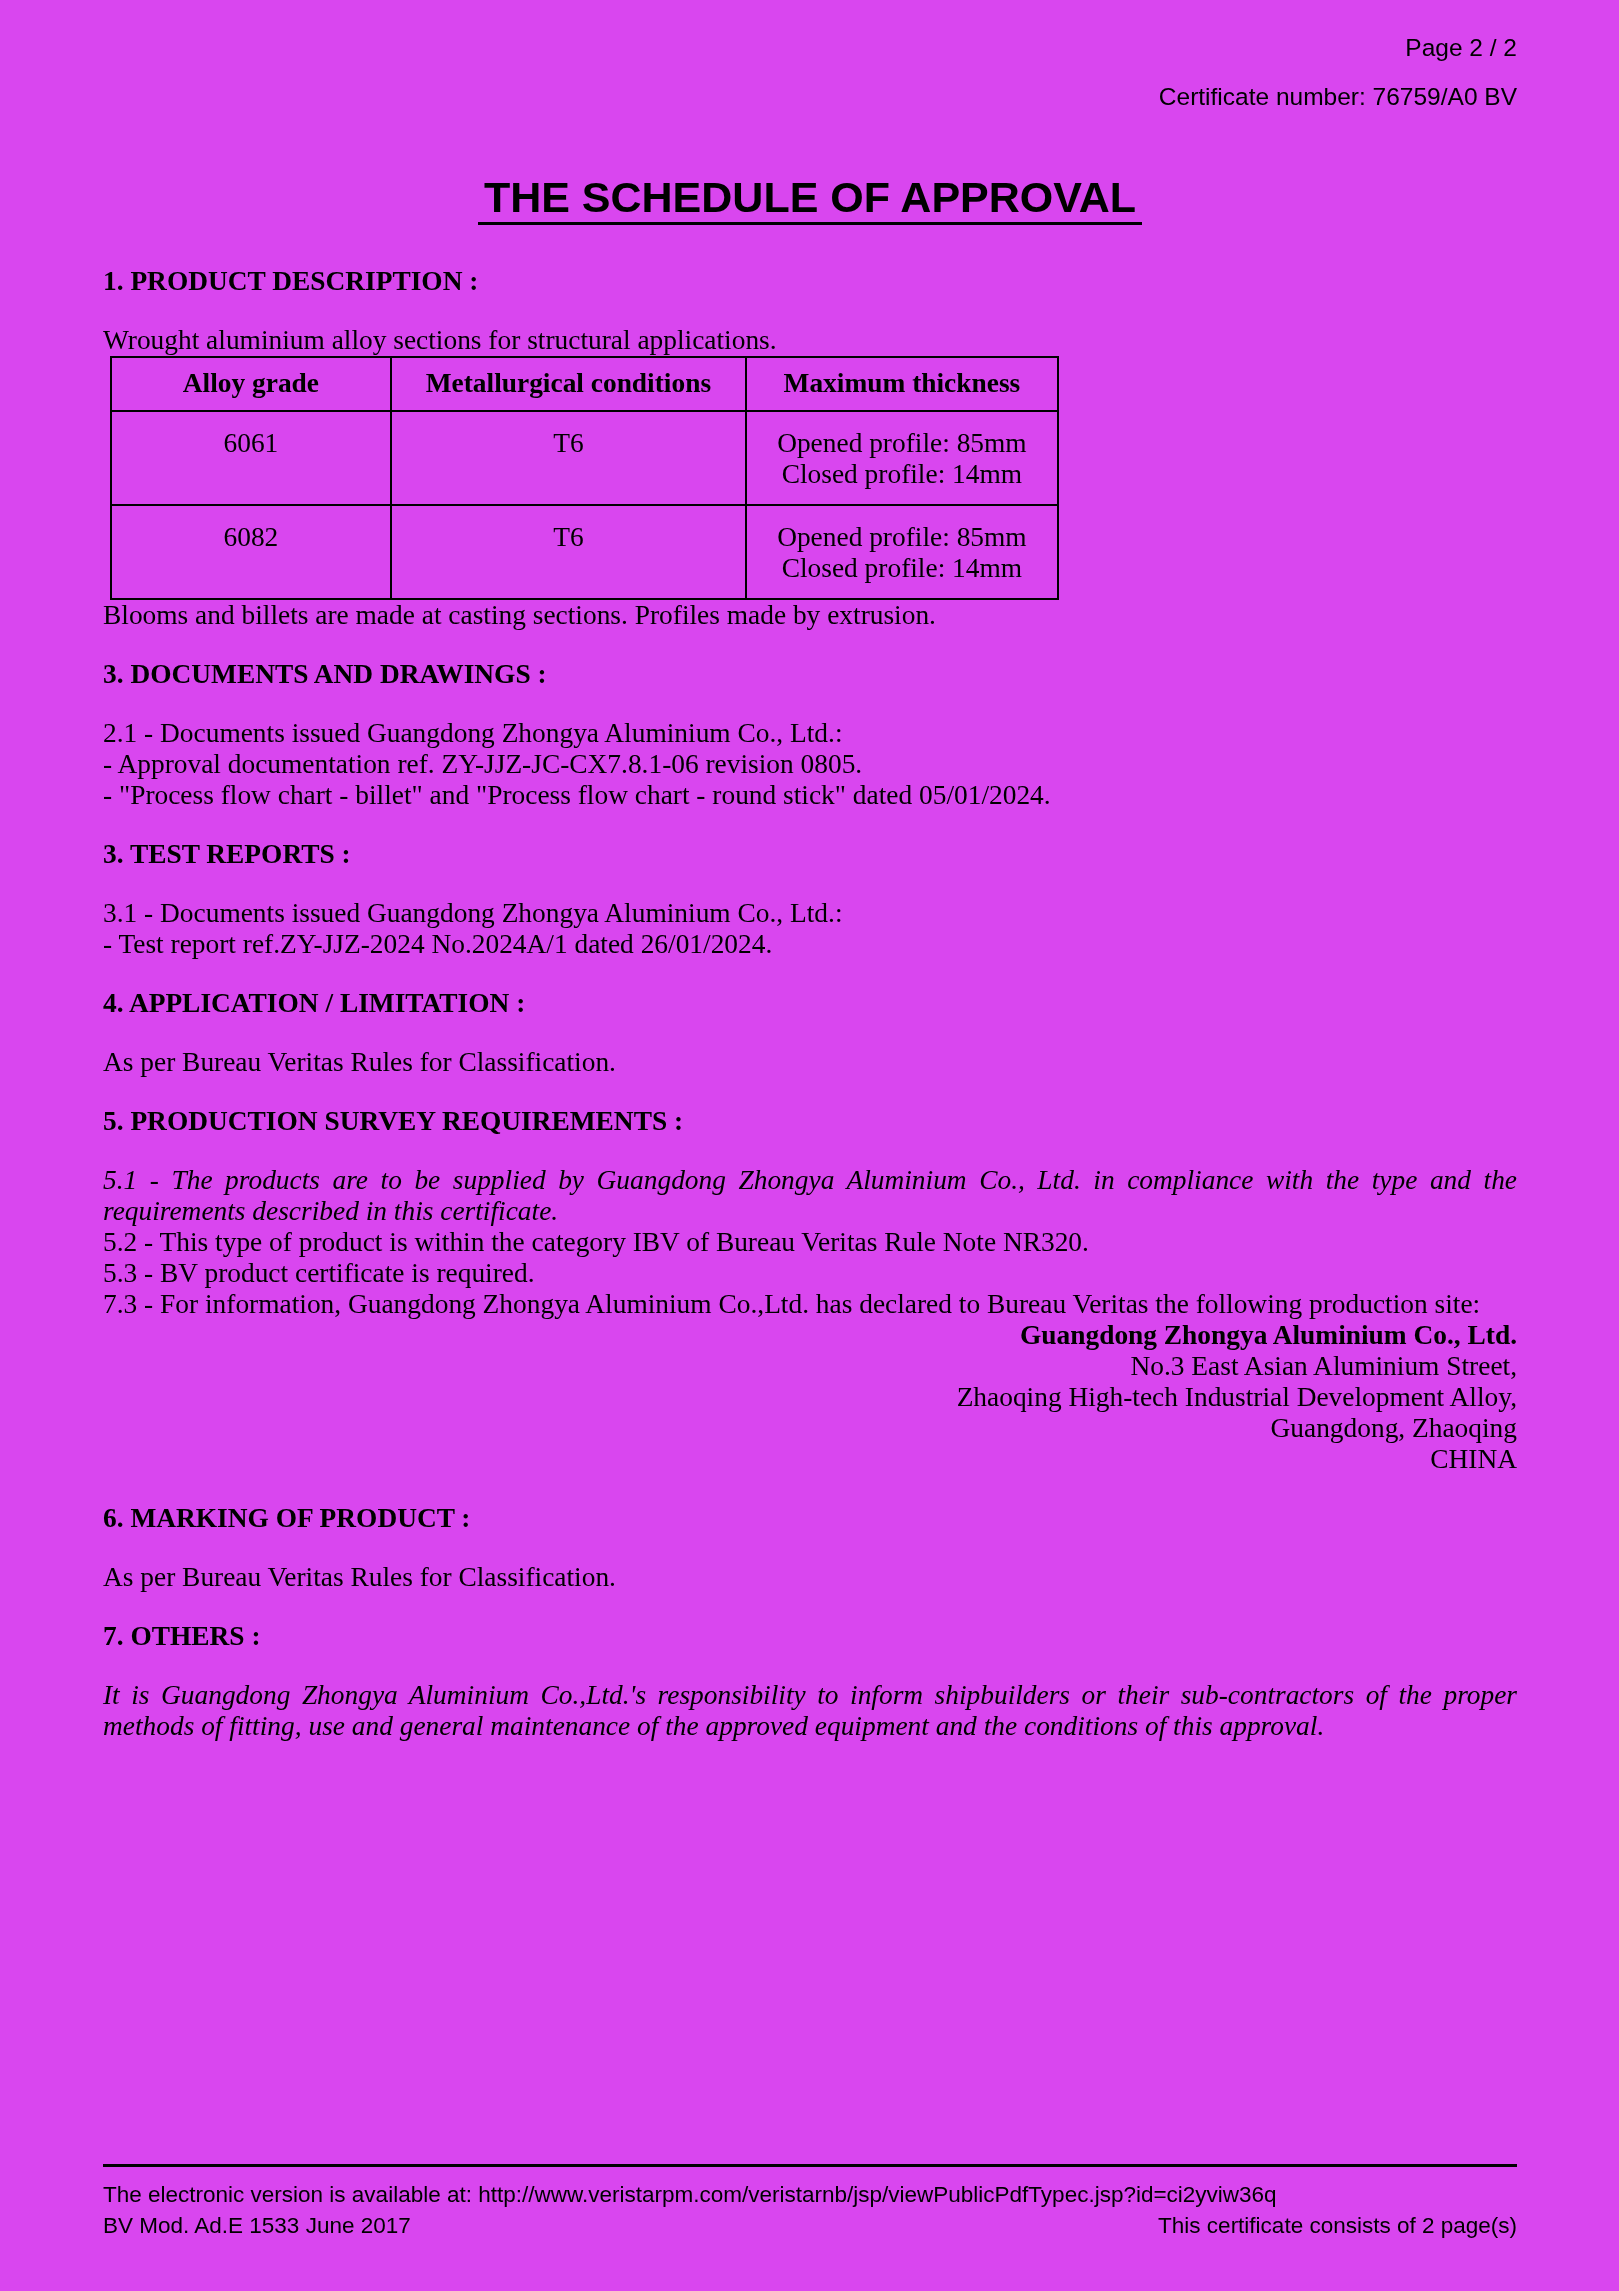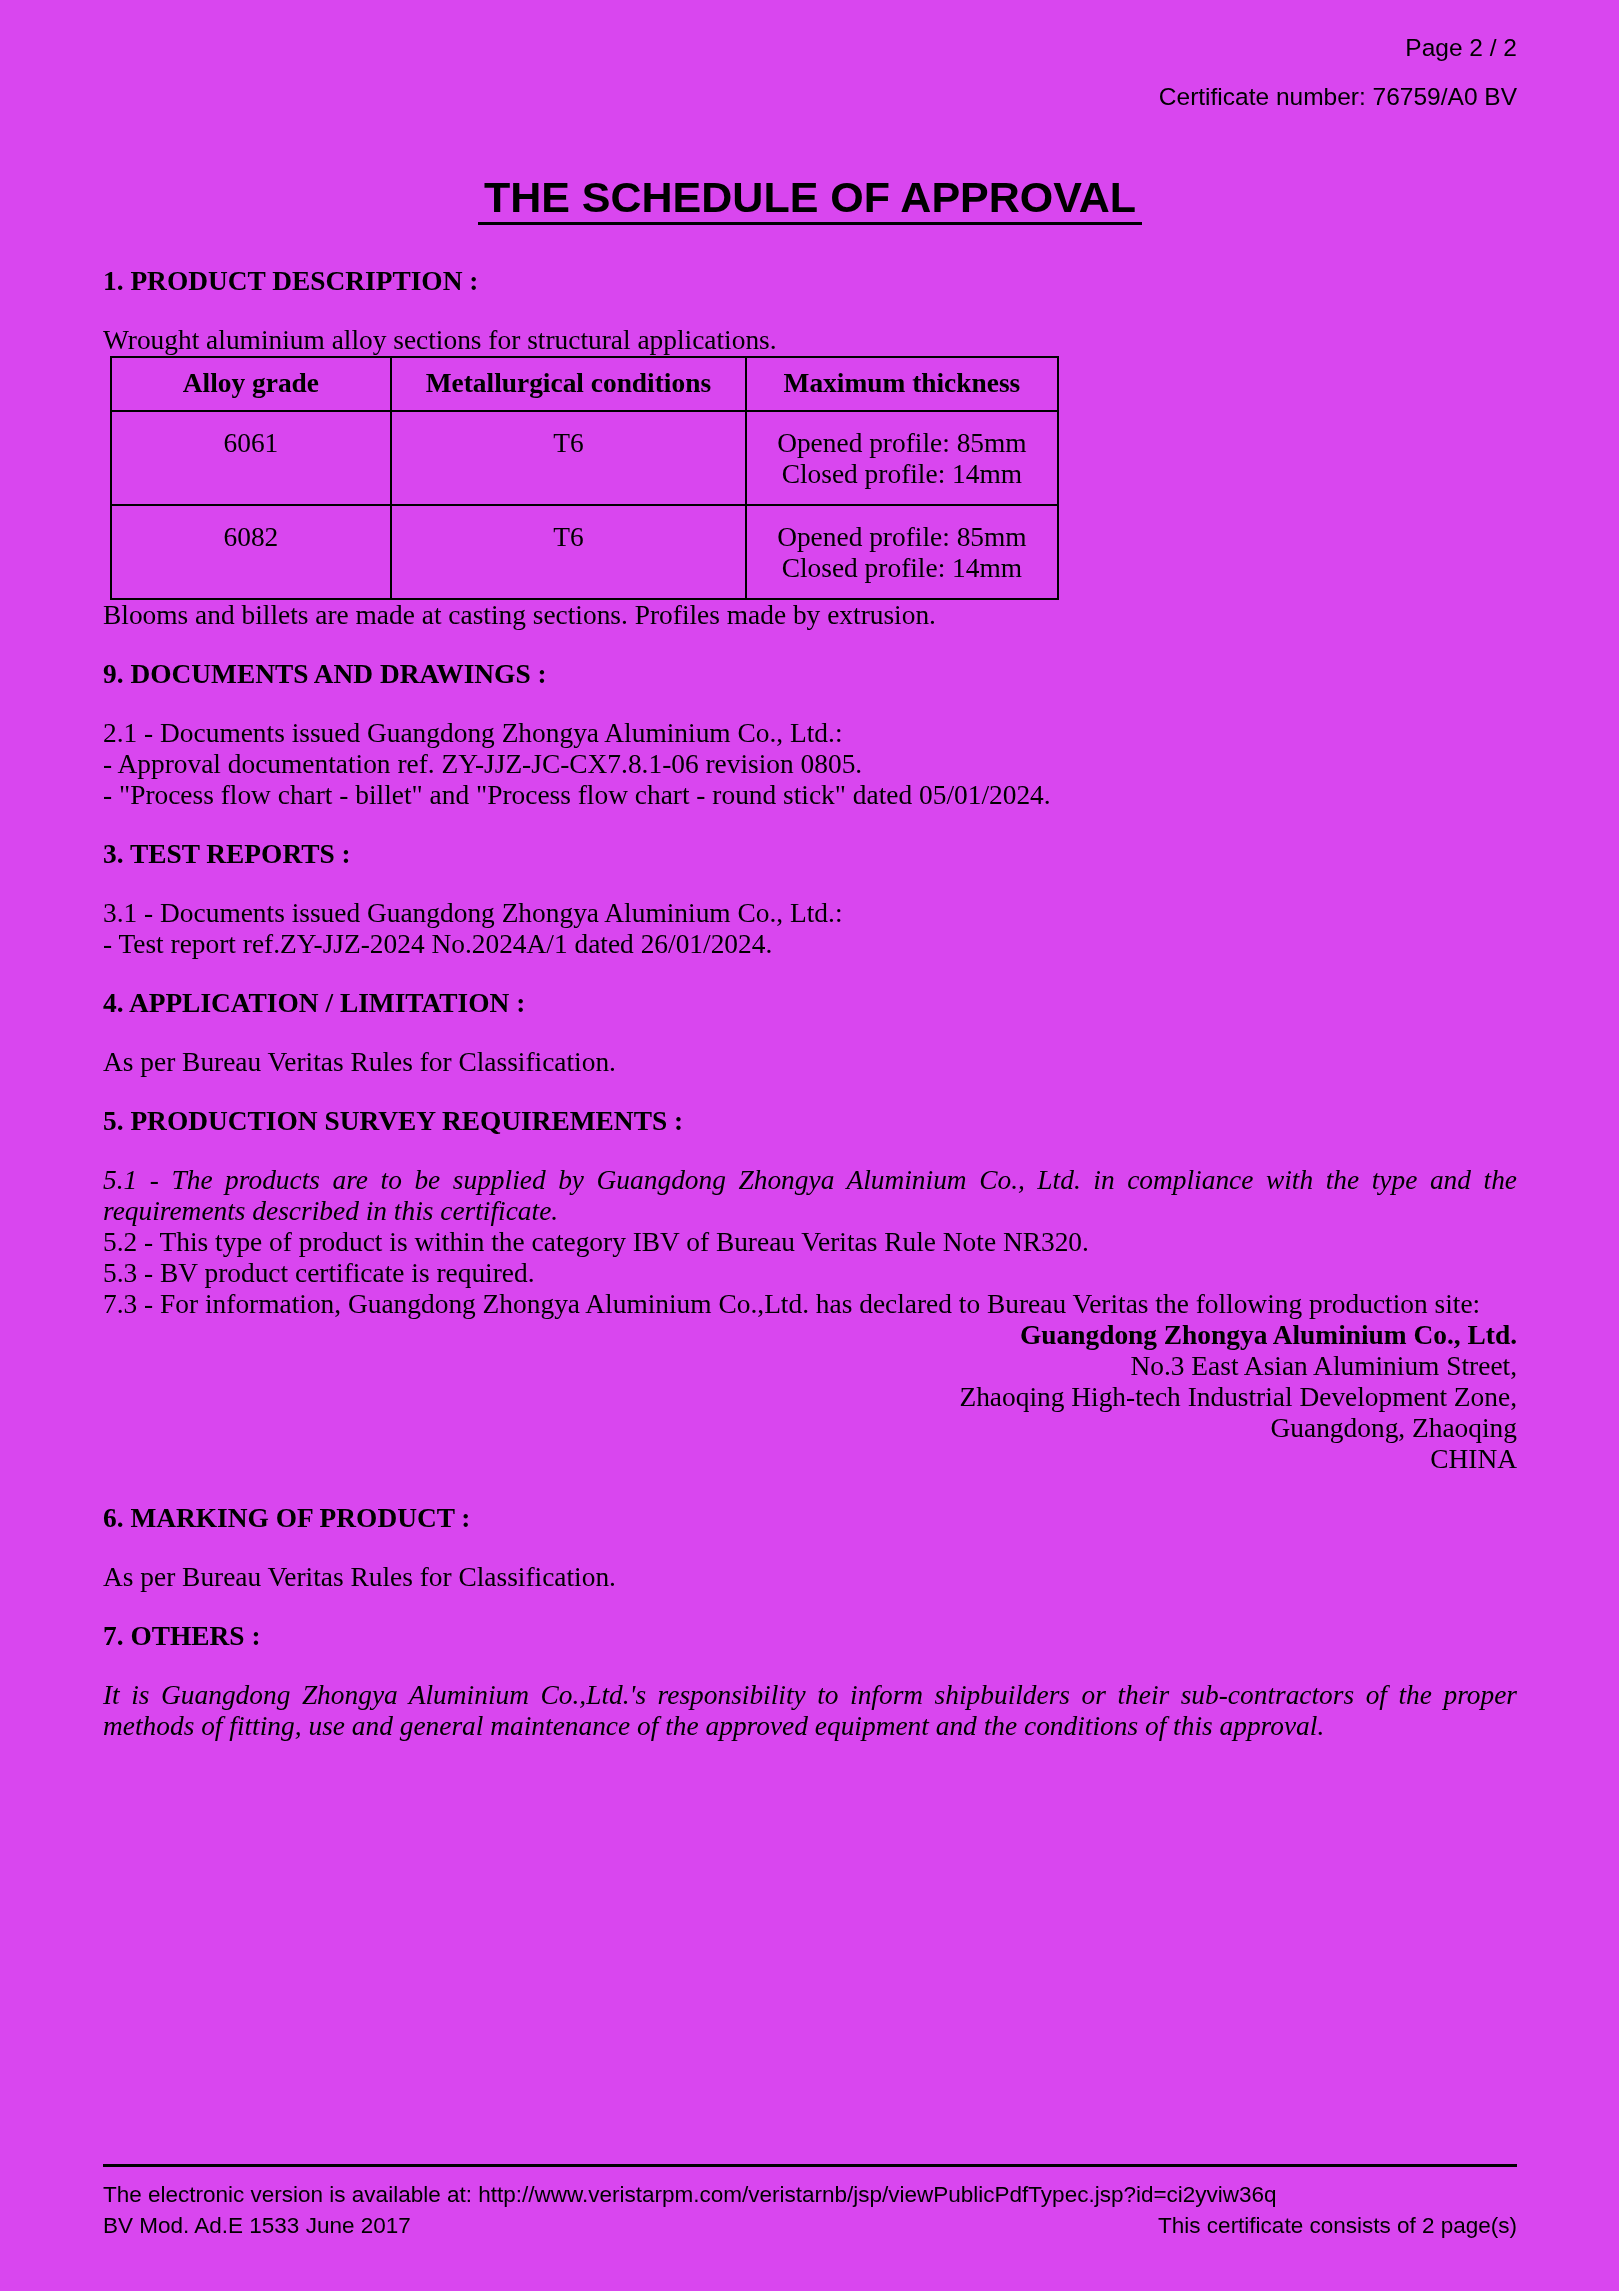--- a/index.html
+++ b/index.html
@@ -140,21 +140,21 @@
         <td>T6</td>
         <td>
           <div>Opened profile: 85mm</div>
           <div>Closed profile: 14mm</div>
         </td>
       </tr>
     </tbody>
       </table>
     <div class="mt0">Blooms and billets are made at casting sections. Profiles made by extrusion.</div>
 
-    <div class="h std">9. DOCUMENTS AND DRAWINGS :</div>
+    <div class="h std">3. DOCUMENTS AND DRAWINGS :</div>
     <div class="mt29">
       <div>2.1 - Documents issued Guangdong Zhongya Aluminium Co., Ltd.:</div>
       <div>- Approval documentation ref. ZY-JJZ-JC-CX7.8.1-06 revision 0805.</div>
       <div>- "Process flow chart - billet" and "Process flow chart - round stick" dated 05/01/2024.</div>
     </div>
 
     <div class="h std">3. TEST REPORTS :</div>
     <div class="mt29">
       <div>3.1 - Documents issued Guangdong Zhongya Aluminium Co., Ltd.:</div>
       <div>- Test report ref.ZY-JJZ-2024 No.2024A/1 dated 26/01/2024.</div>
@@ -164,21 +164,21 @@
     <div class="mt29">As per Bureau Veritas Rules for Classification.</div>
 
     <div class="h std">5. PRODUCTION SURVEY REQUIREMENTS :</div>
     <div class="mt29">
       <div class="just">5.1 - The products are to be supplied by Guangdong Zhongya Aluminium Co., Ltd. in compliance with the type and the requirements described in this certificate.</div>
       <div>5.2 - This type of product is within the category IBV of Bureau Veritas Rule Note NR320.</div>
       <div>5.3 - BV product certificate is required.</div>
       <div>7.3 - For information, Guangdong Zhongya Aluminium Co.,Ltd. has declared to Bureau Veritas the following production site:</div>
       <div class="center bold">Guangdong Zhongya Aluminium Co., Ltd.</div>
       <div class="center">No.3 East Asian Aluminium Street,</div>
-      <div class="center">Zhaoqing High-tech Industrial Development Zone,</div>
+      <div class="center">Zhaoqing High-tech Industrial Development Alloy,</div>
       <div class="center">Guangdong, Zhaoqing</div>
       <div class="center">CHINA</div>
     </div>
 
     <div class="h std">6. MARKING OF PRODUCT :</div>
     <div class="mt29">As per Bureau Veritas Rules for Classification.</div>
 
     <div class="h std">7. OTHERS :</div>
     <div class="mt29 just">It is Guangdong Zhongya Aluminium Co.,Ltd.'s responsibility to inform shipbuilders or their sub-contractors of the proper methods of fitting, use and general maintenance of the approved equipment and the conditions of this approval.</div>
 

